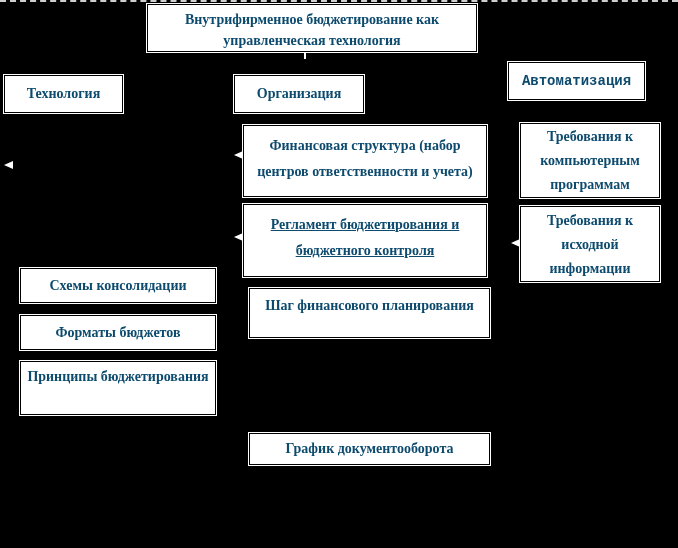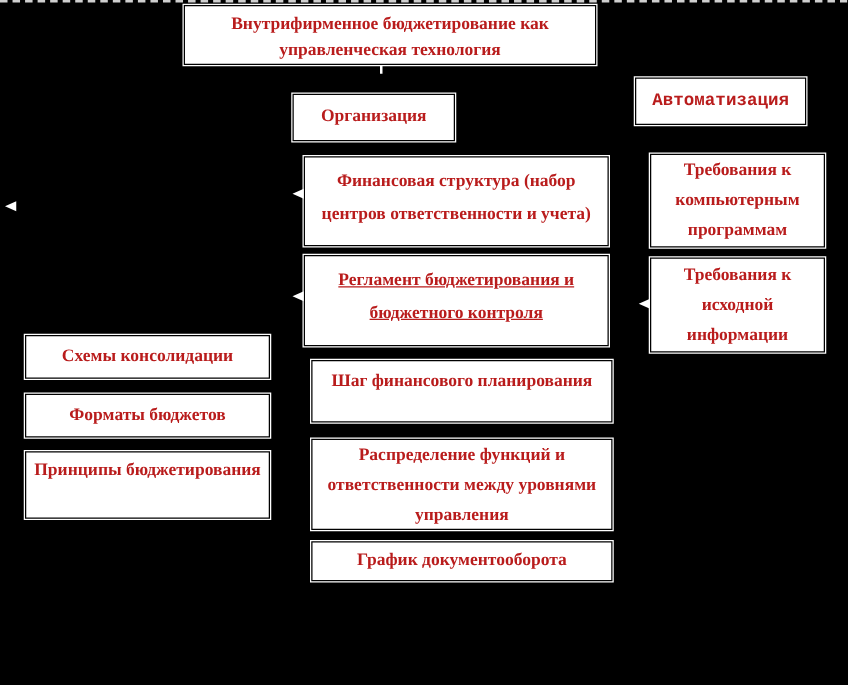--- a/index.html
+++ b/index.html
@@ -8,21 +8,21 @@
     font-family:"Liberation Serif","DejaVu Serif",serif;
   }
   .dash-top{
     position:absolute;left:0;top:0;width:678px;height:0;
     border-top:2px dashed #cfcfcf;
   }
   .box{
     position:absolute;box-sizing:border-box;
     background:#fff;border:1px solid #000;
     box-shadow:0 0 0 1px #fff;
-    color:#b91c1c;font-weight:bold;font-size:14px;text-align:center;
+    color:#0c4a6e;font-weight:bold;font-size:14px;text-align:center;
   }
   
   .b-top{left:147px;top:4px;width:330px;height:48px;padding-top:4px;line-height:21px;}
   
   .b-h{line-height:36px;}
   .b-h1{left:4px;top:75px;width:119px;height:38px;}
   .b-h2{left:234px;top:75px;width:130px;height:38px;}
   .b-h3{left:508px;top:62px;width:137px;height:38px;font-family:Liberation Mono, monospace;}
   
   .b-t1{left:13px;top:124px;width:200px;height:81px;padding-top:8px;line-height:26px;}
@@ -55,31 +55,31 @@
 </head>
 <body>
 
 <div id="canvas">
 
   <div class="dash-top"></div>
 
   <div class="box b-top">Внутрифирменное бюджетирование как управленческая технология</div>
   <div class="tick-v"></div>
 
+  <div class="box b-h b-h1">Технология</div>
   <div class="box b-h b-h2">Организация</div>
   <div class="box b-h b-h3">Автоматизация</div>
 
   <div class="box b-t3">Схемы консолидации</div>
   <div class="box b-t4">Форматы бюджетов</div>
   <div class="box b-t5">Принципы бюджетирования</div>
 
   <div class="box b-o1">Финансовая структура    (набор центров ответственности и учета)</div>
   <div class="box b-o2">Регламент бюджетирования и бюджетного контроля</div>
   <div class="box b-o3">Шаг финансового  планирования</div>
-  <div class="box b-o4">Распределение  функций  и ответственности  между уровнями управления</div>
   <div class="box b-o5">График документооборота</div>
 
   <div class="box b-a1">Требования к компьютерным программам</div>
   <div class="box b-a2">Требования к исходной информации</div>
 
   <div class="arrow ar-t1"></div>
   <div class="arrow ar-o1"></div>
   <div class="arrow ar-o2"></div>
   <div class="arrow ar-a2"></div>
 

